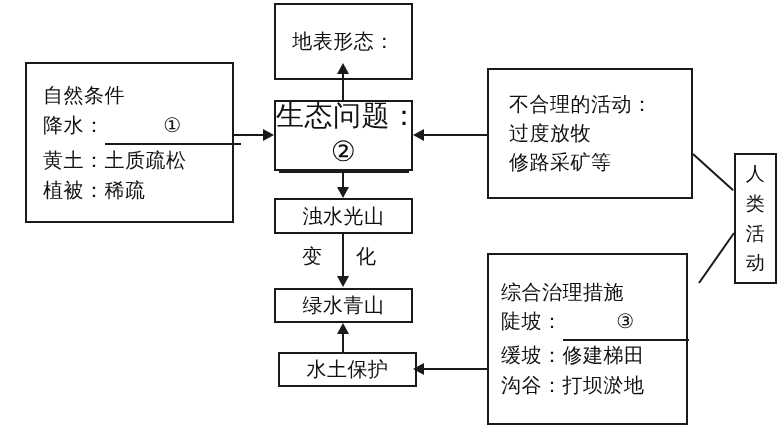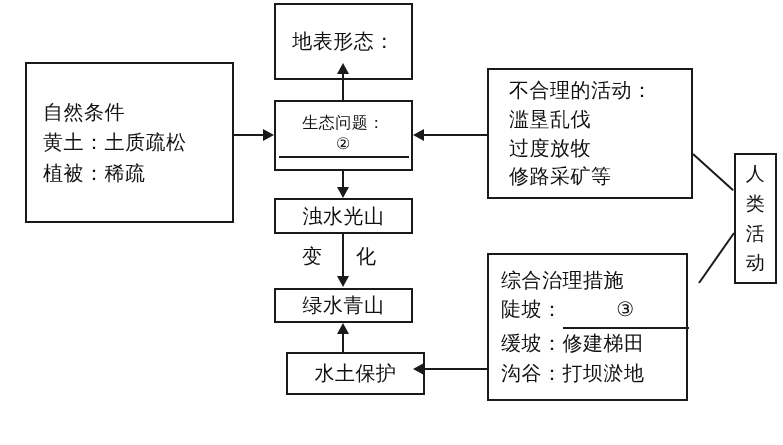--- a/index.html
+++ b/index.html
@@ -40,36 +40,36 @@
 
   
   #box-natural-conditions { left: 25px;  top: 62px;  width: 209px; height: 161px; }
   #box-natural-conditions .box-inner { padding-left: 16px; }
   #box-natural-conditions .line-row { font-size: 20px; line-height: 1.52; }
 
   #box-surface-morphology { left: 274px; top: 3px;   width: 139px; height: 77px; }
   #box-surface-morphology .line-row { font-size: 20px; line-height: 1.25; }
 
   #box-eco-problem      { left: 274px; top: 100px; width: 139px; height: 71px; }
-  #box-eco-problem .line-row { font-size: 16px; line-height: 1.28; }
+  #box-eco-problem .line-row { font-size: 28px; line-height: 1.28; }
 
   #box-turbid-water     { left: 274px; top: 198px; width: 139px; height: 36px; }
   #box-turbid-water .line-row { font-size: 20px; }
 
   #box-green-water      { left: 274px; top: 288px; width: 139px; height: 35px; }
   #box-green-water .line-row { font-size: 20px; }
 
-  #box-soil-conservation{ left: 286px; top: 352px; width: 139px; height: 43px; }
+  #box-soil-conservation{ left: 278px; top: 352px; width: 139px; height: 35px; }
   #box-soil-conservation .line-row { font-size: 20px; }
 
   #box-unreasonable-activity { left: 487px; top: 68px;  width: 206px; height: 131px; }
   #box-unreasonable-activity .box-inner { padding-left: 20px; }
   #box-unreasonable-activity .line-row { font-size: 20px; line-height: 1.44; }
 
-  #box-comprehensive-measures { left: 487px; top: 253px; width: 201px; height: 148px; }
+  #box-comprehensive-measures { left: 487px; top: 253px; width: 201px; height: 172px; }
   #box-comprehensive-measures .box-inner { padding-left: 12px; }
   #box-comprehensive-measures .line-row { font-size: 20px; line-height: 1.48; }
 
   #box-human-activity { left: 734px; top: 153px; width: 43px; height: 131px; }
   #box-human-activity .box-inner { justify-content: center; align-items: center; }
   #box-human-activity .line-row { font-size: 19px; line-height: 1.56; text-align: center; }
 
   
   .blank {
     display: inline-block;
@@ -130,20 +130,21 @@
   }
 </style>
 </head>
 <body>
 
 <div id="canvas">
 
   <div class="box" id="box-natural-conditions">
     <div class="box-inner">
       <span class="line-row lft">自然条件</span>
+      <span class="line-row lft"><span>降水：</span><span class="blank blank-wide">①</span></span>
       <span class="line-row lft">黄土：土质疏松</span>
       <span class="line-row lft">植被：稀疏</span>
     </div>
   </div>
 
   <div class="box" id="box-surface-morphology">
     <div class="box-inner">
       <span class="line-row ctr">地表形态：</span>
     </div>
   </div>
@@ -169,21 +170,20 @@
 
   <div class="box" id="box-soil-conservation">
     <div class="box-inner">
       <span class="line-row ctr">水土保护</span>
     </div>
   </div>
 
   <div class="box" id="box-unreasonable-activity">
     <div class="box-inner">
       <span class="line-row lft">不合理的活动：</span>
-      <span class="line-row lft">滥垦乱伐</span>
       <span class="line-row lft">过度放牧</span>
       <span class="line-row lft">修路采矿等</span>
     </div>
   </div>
 
   <div class="box" id="box-comprehensive-measures">
     <div class="box-inner">
       <span class="line-row lft">综合治理措施</span>
       <span class="line-row lft"><span>陡坡：</span><span class="blank blank-med">③</span></span>
       <span class="line-row lft">缓坡：修建梯田</span>

